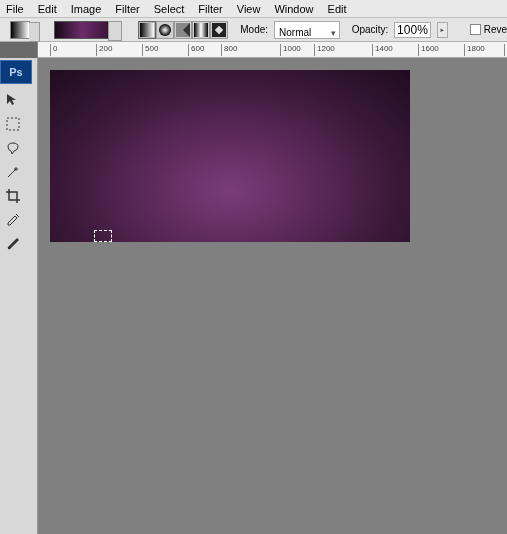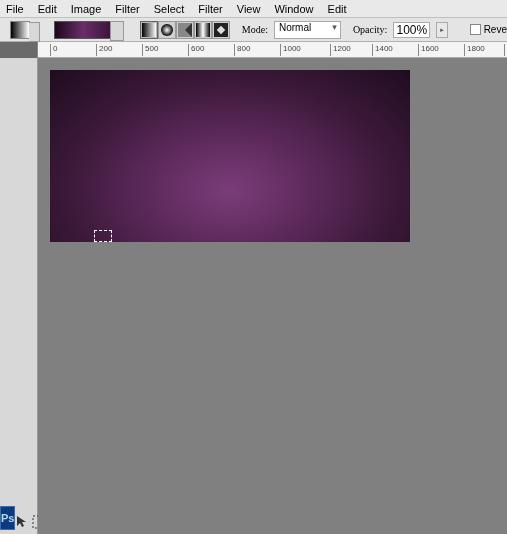--- a/index.html
+++ b/index.html
@@ -14,38 +14,38 @@
 .swatch1::after { content: ""; position: absolute; right: -11px; top: 0; width: 10px; height: 18px; background: #d8d8d8; border: 1px solid #999; border-left: none; }
 
 .grad-swatch { width: 62px; height: 18px; background: linear-gradient(to right, #1a0818, #6b2d6b, #3a1438); border: 1px solid #555; margin-left: 18px; position: relative; }
 .grad-swatch::after { content: ""; position: absolute; right: -13px; top: -1px; width: 12px; height: 18px; background: #d8d8d8; border: 1px solid #999; }
 
 .grad-types { display: flex; margin-left: 22px; gap: 0; }
 .grad-btn { width: 18px; height: 18px; border: 1px solid #999; background: #d0d0d0; display: flex; align-items: center; justify-content: center; }
 .grad-btn.sel { background: #b8b8b8; border-color: #666; }
 .gi { width: 14px; height: 14px; }
 
-.lbl { font-size: 10px; margin-left: 6px; font-family: Liberation Serif, serif; }
-.mode-sel { width: 72px; height: 18px; font-size: 10px; border: 1px solid #aaa; background: #fff; padding-left: 4px; display: flex; align-items: flex-start; position: relative; }
+.lbl { font-size: 10px; margin-left: 6px; }
+.mode-sel { width: 72px; height: 18px; font-size: 10px; border: 1px solid #aaa; background: #fff; padding-left: 4px; display: flex; align-items: flex-end; position: relative; }
 .mode-sel::after { content: "▾"; position: absolute; right: 3px; font-size: 9px; color: #555; }
 
 .opac { width: 40px; height: 16px; font-size: 12px; border: 1px solid #aaa; background: #fff; text-align: center; display: inline-flex; align-items: center; justify-content: center; }
 .opac-arrow { width: 12px; height: 16px; border: 1px solid #aaa; background: #e8e8e8; display: inline-flex; align-items: center; justify-content: center; font-size: 7px; color: #555; }
 
 .reve { display: flex; align-items: center; font-size: 10px; margin-left: 16px; }
 .reve-box { width: 11px; height: 11px; border: 1px solid #888; background: #fff; margin-right: 3px; }
 
 .ruler-h { background: #f4f4f4; height: 16px; display: flex; border-bottom: 1px solid #aaa; position: relative; margin-left: 0; }
 .ruler-h .corner { width: 38px; height: 16px; background: #6a6a6a; border-right: 1px solid #888; position: relative; }
 .ruler-h .ticks { flex: 1; position: relative; font-size: 8px; color: #444; }
 .tick { position: absolute; top: 2px; border-left: 1px solid #888; height: 12px; padding-left: 2px; }
 
 .workspace { display: flex; height: calc(100% - 58px); }
 
-.toolbar { width: 38px; background: #d8d8d8; border-right: 1px solid #999; display: flex; align-items: flex-end; padding-top: 2px; }
+.toolbar { width: 38px; background: #d8d8d8; border-right: 1px solid #999; display: flex; flex-direction: column; align-items: flex-start; padding-top: 2px; }
 .ps-logo { width: 32px; height: 24px; background: #0a3b7c; color: #b8d4f0; font-size: 11px; font-weight: bold; display: flex; align-items: center; justify-content: center; border: 1px solid #3a6bac; margin-bottom: 4px; }
 .tool { width: 26px; height: 22px; display: flex; align-items: center; justify-content: center; margin: 1px 0; cursor: default; position: relative; }
 .tool svg { width: 16px; height: 16px; }
 
 .canvas-area { flex: 1; background: #808080; position: relative; }
 .canvas { position: absolute; left: 12px; top: 12px; width: 360px; height: 172px; background: radial-gradient(ellipse at 50% 70%, #7a3c7a 0%, #5a2858 35%, #3a1838 65%, #1f0c1f 100%); }
 .marching { position: absolute; left: 56px; top: 172px; width: 18px; height: 12px; border: 1px dashed #fff; }
 </style>
 </head>
 <body>
@@ -126,23 +126,23 @@
   </div>
 </div>
 
 <div class="ruler-h">
   <div class="corner"></div>
   <div class="ticks">
     <div class="tick" style="left:12px">0</div>
     <div class="tick" style="left:58px">200</div>
     <div class="tick" style="left:104px">500</div>
     <div class="tick" style="left:150px">600</div>
-    <div class="tick" style="left:196px">800</div>
+    <div class="tick" style="left:183px">800</div>
     <div class="tick" style="left:242px">1000</div>
-    <div class="tick" style="left:292px">1200</div>
+    <div class="tick" style="left:276px">1200</div>
     <div class="tick" style="left:334px">1400</div>
     <div class="tick" style="left:380px">1600</div>
     <div class="tick" style="left:426px">1800</div>
     <div class="tick" style="left:466px">20</div>
   </div>
 </div>
 
 <div class="workspace">
   <div class="toolbar">
     <div class="ps-logo">Ps</div>

